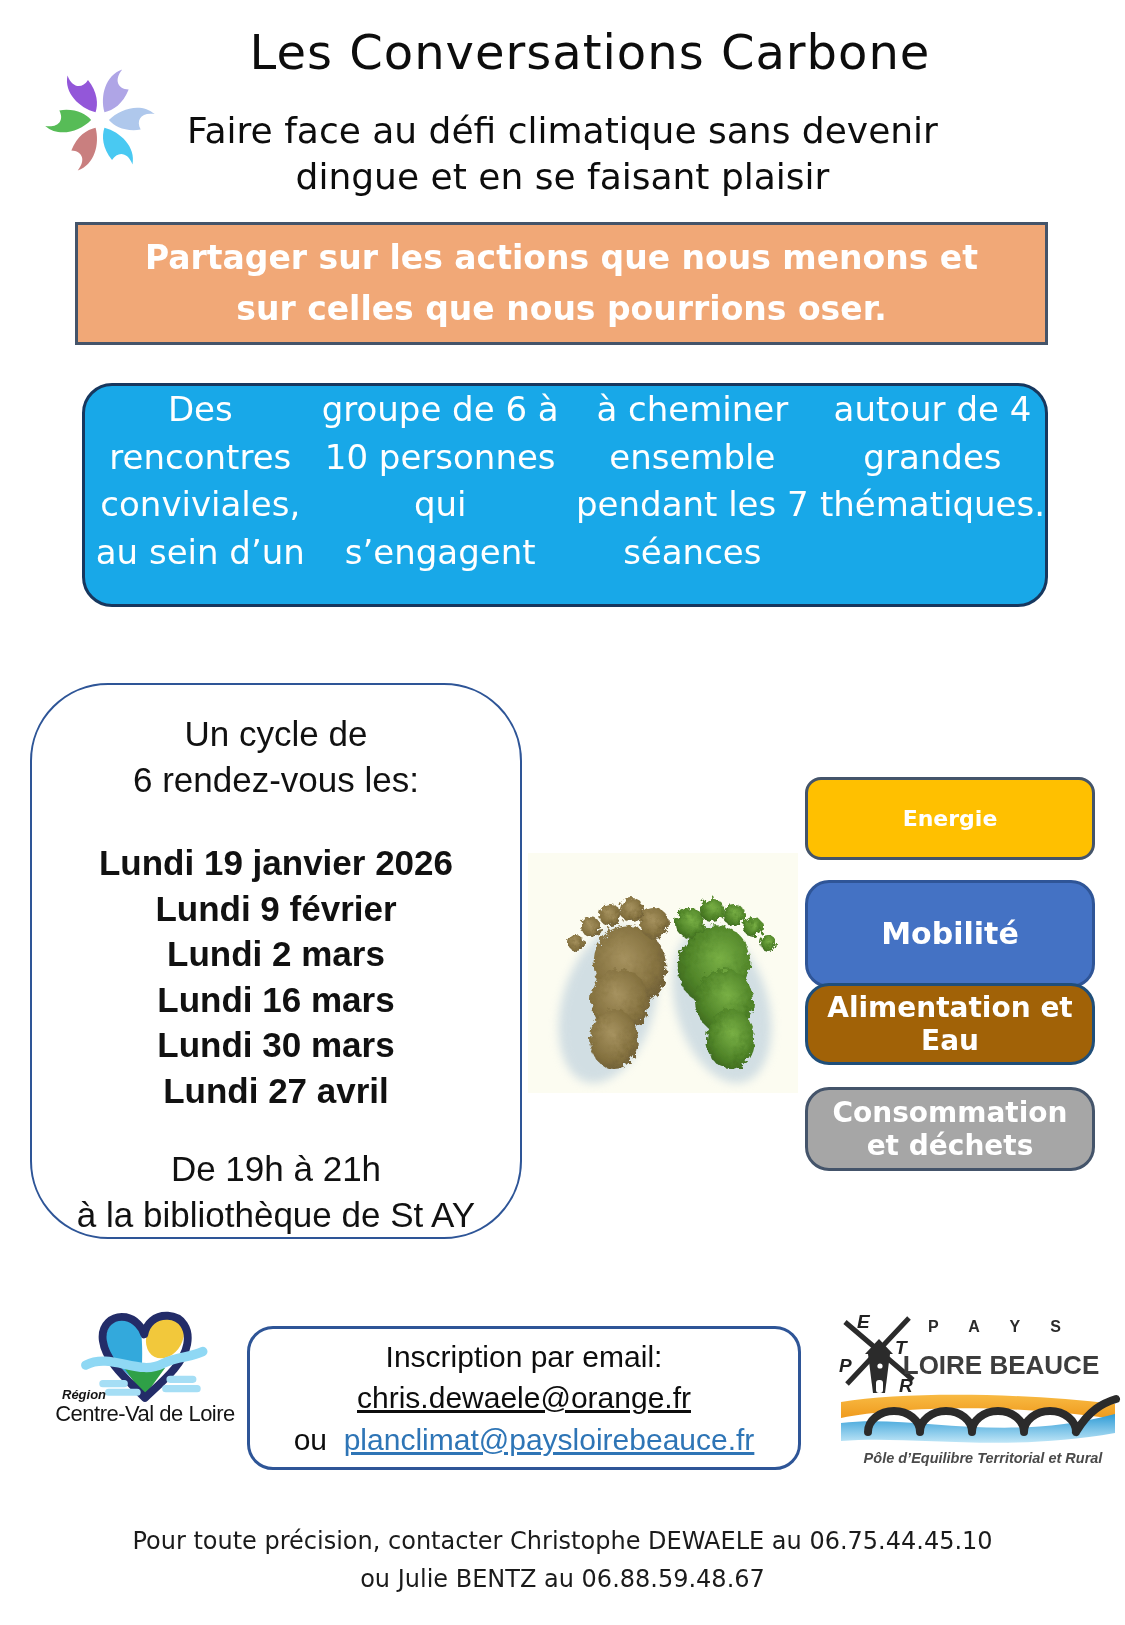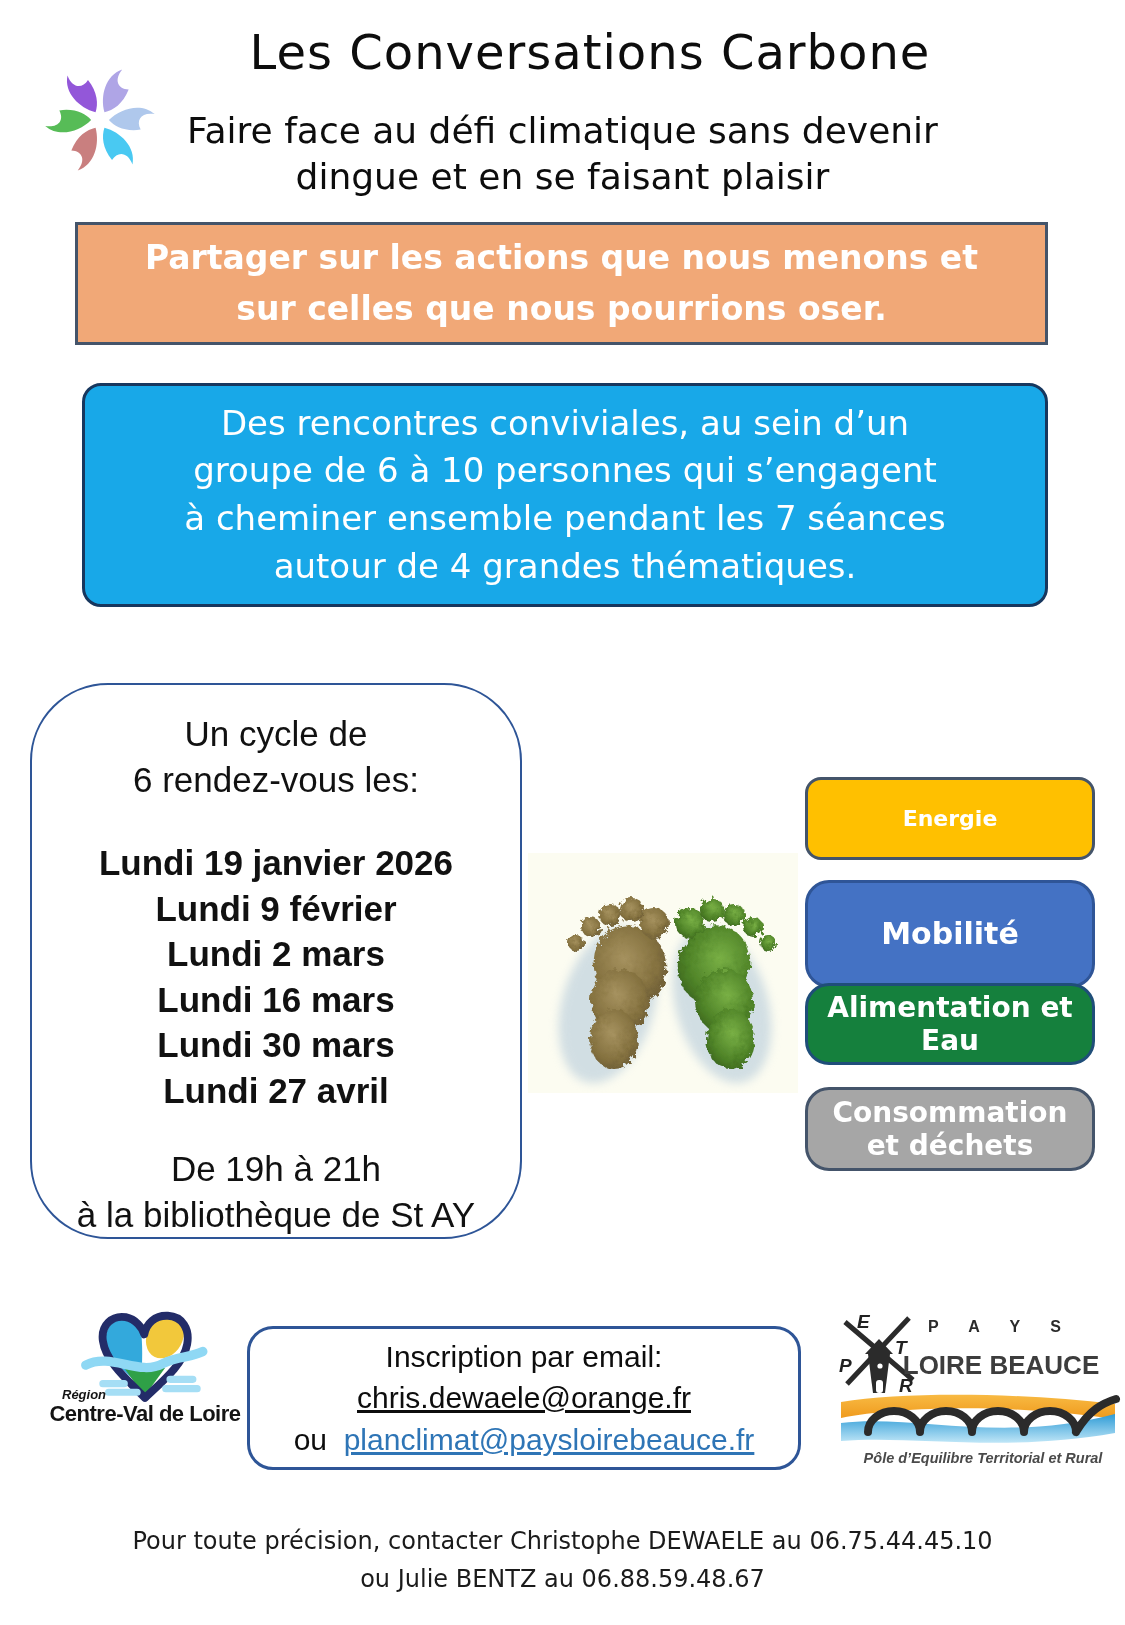--- a/index.html
+++ b/index.html
@@ -16,23 +16,23 @@
   .page-subtitle{left:60px;right:60px;top:108px;font-size:36px;line-height:1.27;color:#0d0d0d;}
 
   .banner-orange{
     left:75px;top:222px;width:967px;height:117px;
     border:3px solid #44546A;
     color:#fff;font-weight:bold;font-size:33px;line-height:1.52;
     display:flex;flex-direction:column;justify-content:center;
   }
   .banner-blue{
     left:82px;top:383px;width:960px;height:218px;
-    border:3px solid #17375E;border-radius:19px;
+    border:3px solid #17375E;border-radius:30px;
     color:#fff;font-size:34px;line-height:1.4;
-    display:flex;flex-direction:column;justify-content:center;
+    display:flex;justify-content:center;
   }
 
   .schedule-box{
     left:30px;top:683px;width:492px;height:556px;
     border:2px solid #2E5597;border-radius:78px;background:#fff;
     display:flex;flex-direction:column;align-items:center;
     padding-top:26px;box-sizing:border-box;
     font-size:36px;line-height:1.26;
   }
   .schedule-box .gap1{height:44px;}
@@ -48,21 +48,21 @@
     font-size:28px;line-height:1.18;box-sizing:border-box;padding:2px 14px;
   }
   .theme-0{top:777px;height:83px;border:3px solid #44546A;border-radius:16px;font-size:22px;}
   .theme-1{top:880px;height:108px;border:3px solid #2F5597;border-radius:24px;font-size:30px;}
   .theme-2{top:983px;height:82px;border:3px solid #1F4E79;border-radius:24px;}
   .theme-3{top:1087px;height:84px;border:3px solid #44546A;border-radius:24px;}
 
   .region-logo{left:40px;top:1285px;width:210px;height:170px;}
   .region-small{position:absolute;left:22px;top:102px;font-size:13px;color:#141414;font-weight:bold;font-style:italic;}
   .region-name{position:absolute;left:0;top:116px;width:210px;text-align:center;
-    font-size:22px;font-weight:bold;letter-spacing:-0.5px;color:#141414;}
+    font-size:22px;font-weight:normal;letter-spacing:-0.5px;color:#141414;}
 
   .registration-box{
     left:247px;top:1326px;width:548px;height:138px;
     border:3px solid #2E5597;border-radius:26px;background:#fff;
     display:flex;flex-direction:column;justify-content:center;text-align:center;
     font-size:30px;line-height:1.38;color:#0d0d0d;
   }
   .email-black{color:#0d0d0d;text-decoration:underline;}
   .email-blue{text-decoration:underline;}
 
@@ -169,21 +169,21 @@
       </g>
     </svg>
   </div>
 
   <div class="abs hand theme-tag theme-0" style="background: rgb(255, 192, 0);">
     <span>Energie</span>
   </div>
   <div class="abs hand theme-tag theme-1" style="background: rgb(68, 114, 196);">
     <span>Mobilité</span>
   </div>
-  <div class="abs hand theme-tag theme-2" style="background: #15803d; align-items: center;">
+  <div class="abs hand theme-tag theme-2" style="background: #a16207; align-items: center;">
     <span>Alimentation et Eau</span>
   </div>
   <div class="abs hand theme-tag theme-3" style="background: rgb(166, 166, 166);">
     <span>Consommation et déchets</span>
   </div>
 
   <div class="abs region-logo">
     <svg width="150" height="118" viewBox="0 0 210 165" style="position:absolute;left:30px;top:0;">
       <path d="M100,70 C95,54 82,46 69,49 C51,54 46,73 53,90 C60,108 82,126 99,142 C101,118 102,92 100,70 Z" fill="#33A9DC"></path>
       <ellipse cx="133" cy="72" rx="25" ry="32" transform="rotate(28 133 72)" fill="#F2C83B"></ellipse>

